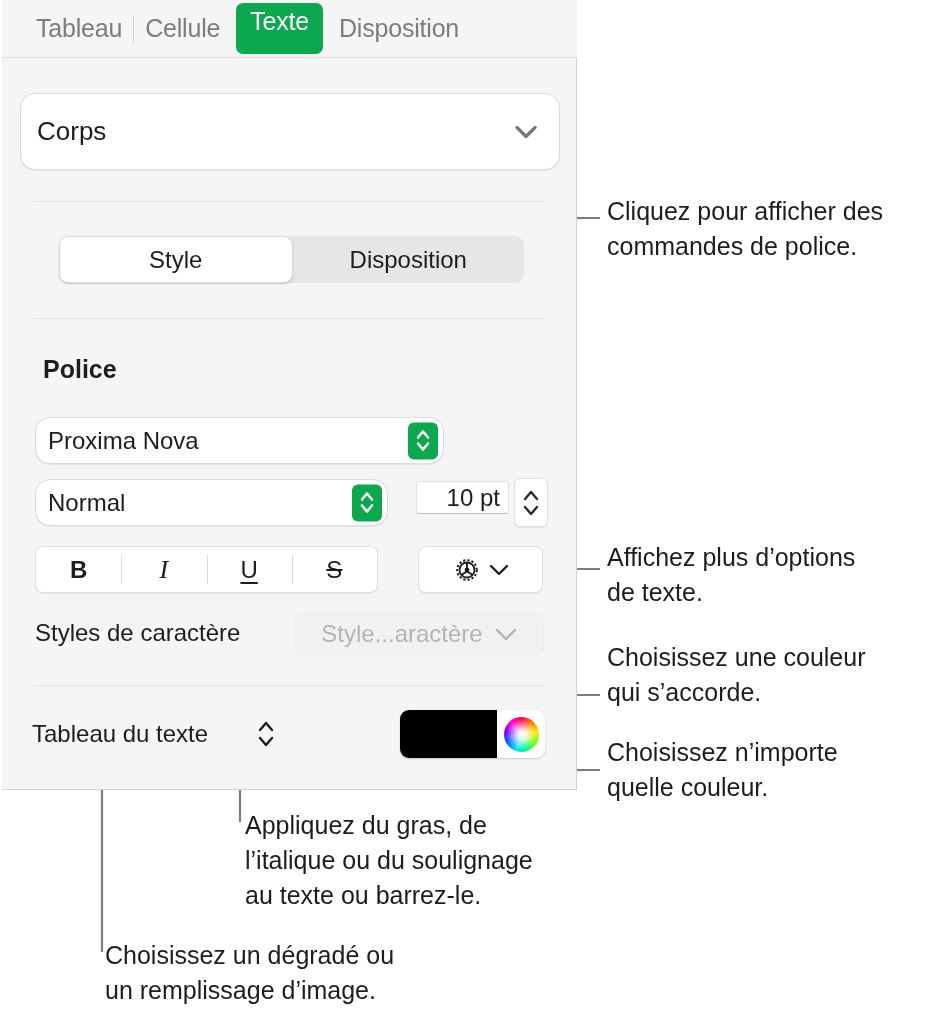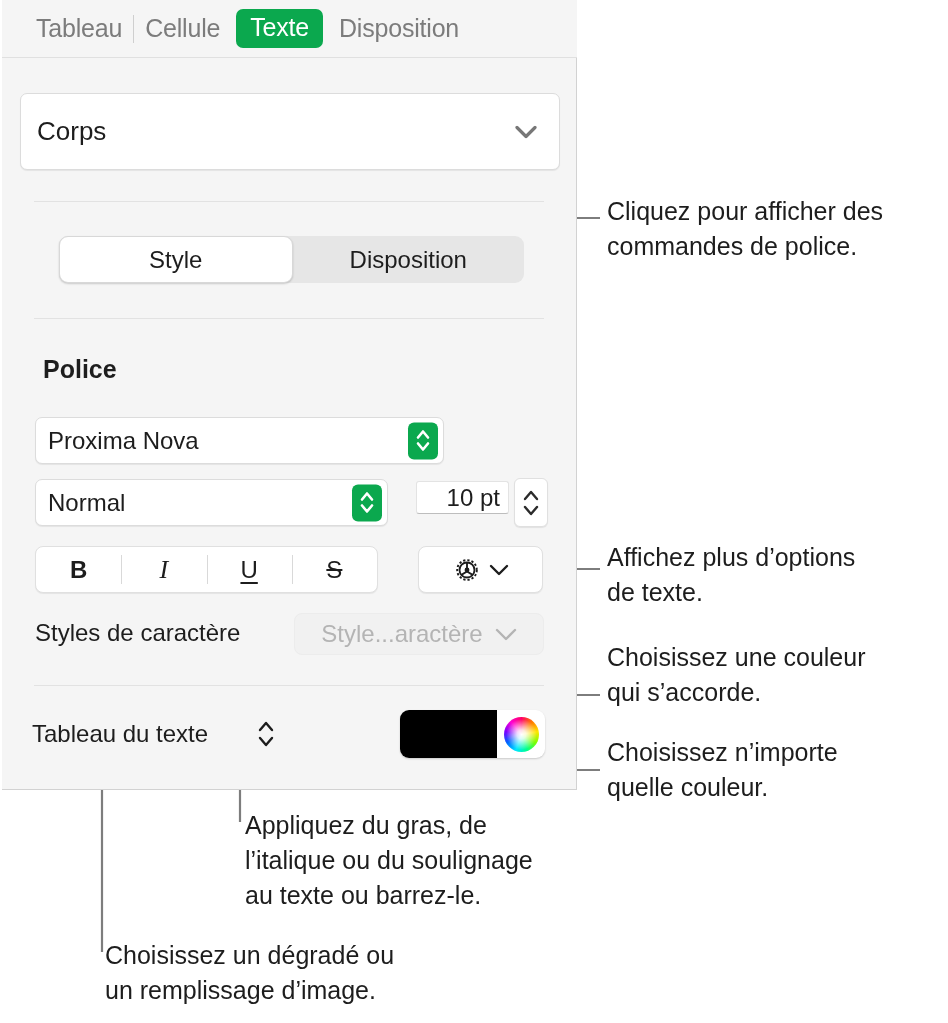--- a/index.html
+++ b/index.html
@@ -46,35 +46,35 @@
     font-size: 25px;
     color: #7c7c7c;
     letter-spacing: -0.2px;
     padding: 3px 8px;
     white-space: nowrap;
   }
   .tab.selected {
     background: #0ba84e;
     color: #ffffff;
     border-radius: 7px;
-    padding: 4px 14px 6px 14px;
+    padding: 4px 14px 18px 14px;
   }
   .tab-sep {
     width: 1px;
     height: 28px;
     background: #cfcfcf;
     margin: 0 3px;
   }
 
   
   .popup {
     position: absolute;
     background: #ffffff;
     border: 1px solid #dcdcdc;
-    border-radius: 7px;
+    border-radius: 15px;
     box-shadow: 0 1px 1px rgba(0,0,0,0.07);
     box-sizing: border-box;
     display: flex;
     align-items: center;
   }
   .popup .label {
     font-size: 24px;
     color: #1d1d1d;
     padding-left: 16px;
     white-space: nowrap;

